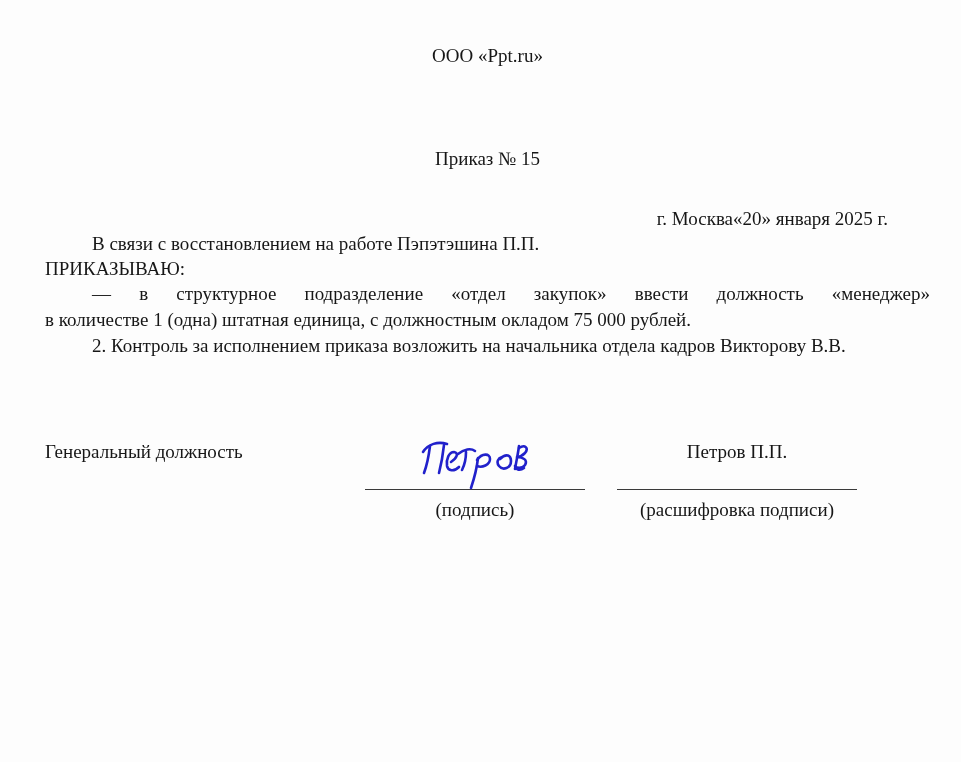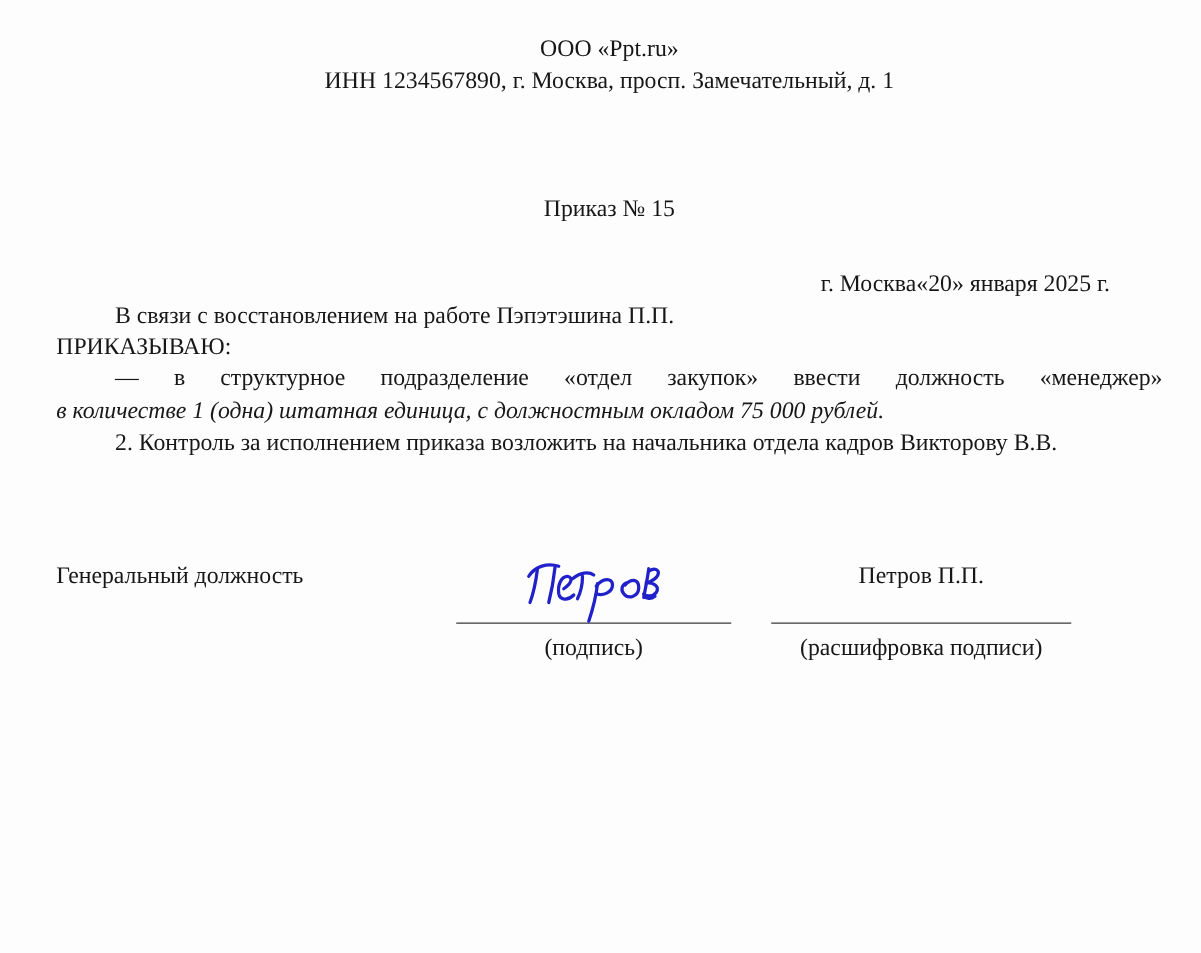--- a/index.html
+++ b/index.html
@@ -2,21 +2,21 @@
 <html><head>
 <meta charset="utf-8">
 <style>
   html, body { margin: 0; padding: 0; background: #ffffff; }
   .page {
     position: relative;
     width: 961px;
     height: 762px;
     box-sizing: border-box;
     background: #fdfdfd;
-    padding: 0 31px 0 45px;
+    padding: 16px 31px 0 45px;
     font-family: "Liberation Serif", "DejaVu Serif", serif;
     font-size: 19px;
     line-height: 25px;
     color: #171717;
     overflow: hidden;
   }
   .page p { margin: 0; }
   .doc-header { padding-top: 27px; text-align: center; }
   .doc-title { margin-top: 78px; text-align: center; }
   .doc-subtitle { margin-top: 16px; text-align: center; }
@@ -29,21 +29,21 @@
   }
   .preamble { margin-top: 47px; }
   .order-word { margin-top: 29px; }
   .item1 { margin-top: 21px; }
   .detail1 {
     margin-top: 18px;
     line-height: 26px;
     text-align: justify;
     text-align-last: justify;
   }
-  .detail2 { line-height: 26px; font-style: italic; }
+  .detail2 { line-height: 26px; }
   .item2 { margin-top: 20px; }
   .indent { text-indent: 47px; }
   .sig-row { margin-top: 73px; display: flex; }
   .sig-col1 { width: 320px; }
   .sig-col2 { width: 220px; }
   .sig-col3 { width: 240px; margin-left: 32px; }
   .sig-space {
     height: 58px;
     display: flex;
     justify-content: center;
@@ -57,21 +57,20 @@
   .sig-caption { text-align: center; padding-top: 7px; font-family: Liberation Serif, serif; }
   .signature-svg { display: block; margin-top: 6px; }
 </style>
 </head>
 <body>
 
 <div class="page">
 
   <div class="doc-header">
     <div>ООО «Ppt.ru»</div>
-    <div>ИНН 1234567890, г. Москва, просп. Замечательный, д. 1</div>
   </div>
 
   <div class="doc-title">Приказ № 15</div>
 
   <div class="meta-row">
     <span>г. Москва</span>
     <span>«20» января 2025 г.</span>
   </div>
 
   <p class="preamble indent">В связи с восстановлением на работе Пэпэтэшина П.П.</p>

